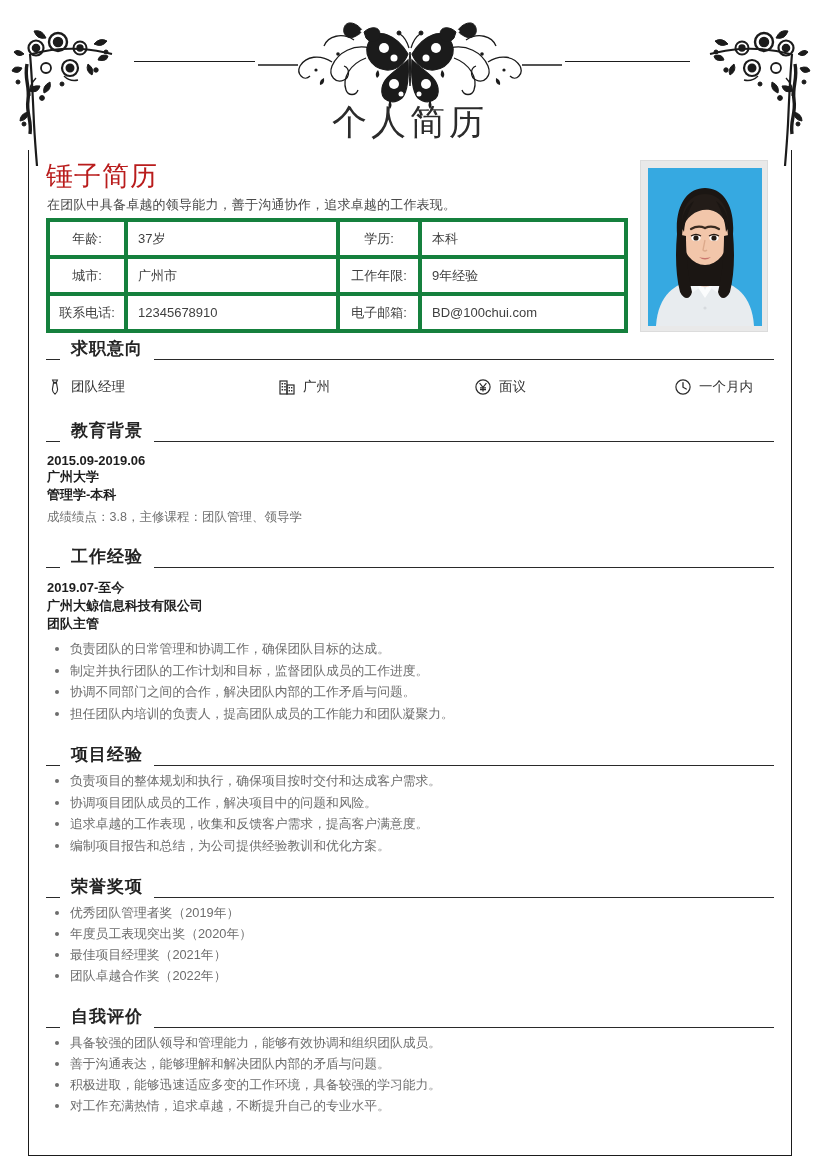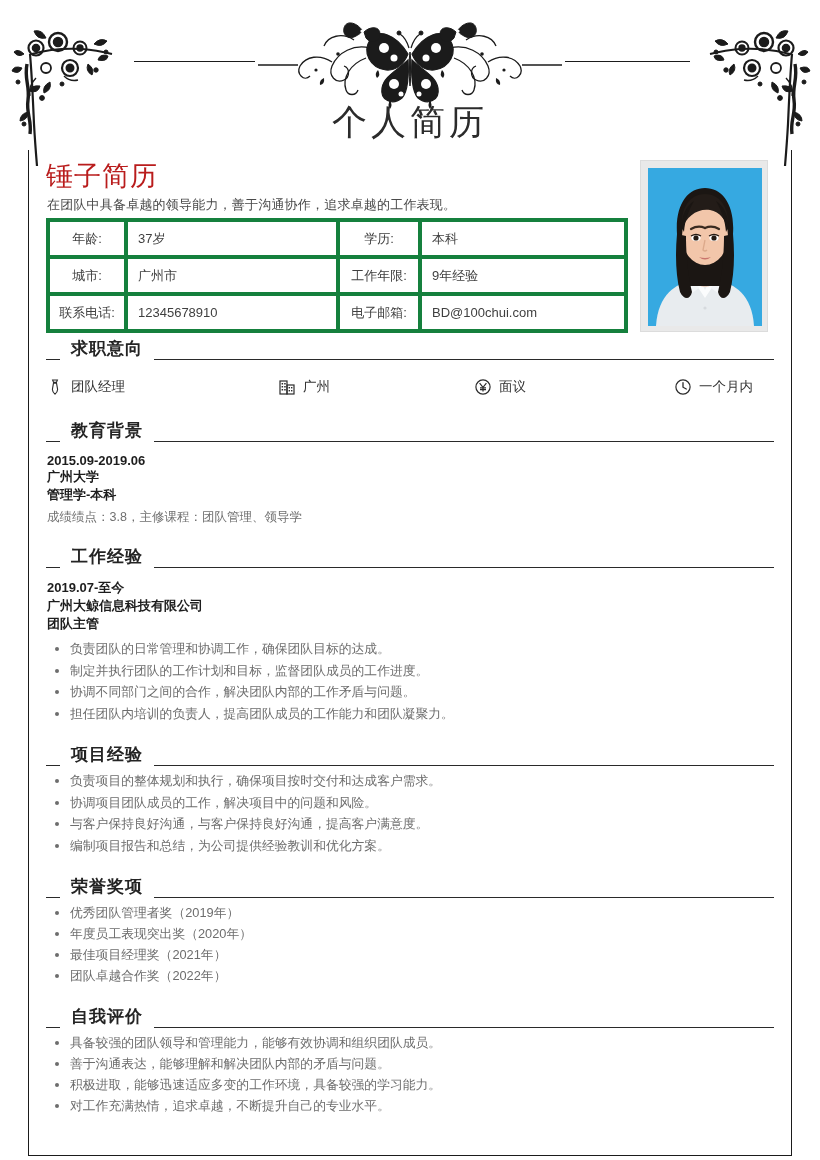--- a/index.html
+++ b/index.html
@@ -567,21 +567,21 @@
 
     <div class="section">
       <div class="sec-head">
         <span class="sec-dash"></span>
         <span class="sec-title">项目经验</span>
         <span class="sec-line"></span>
       </div>
       <ul class="bullets">
         <li>负责项目的整体规划和执行，确保项目按时交付和达成客户需求。</li>
         <li>协调项目团队成员的工作，解决项目中的问题和风险。</li>
-        <li>与客户保持良好沟通，与客户保持良好沟通，提高客户满意度。</li>
+        <li>追求卓越的工作表现，收集和反馈客户需求，提高客户满意度。</li>
         <li>编制项目报告和总结，为公司提供经验教训和优化方案。</li>
       </ul>
     </div>
 
     <div class="block-gap"></div>
 
     <div class="section">
       <div class="sec-head">
         <span class="sec-dash"></span>
         <span class="sec-title">荣誉奖项</span>

